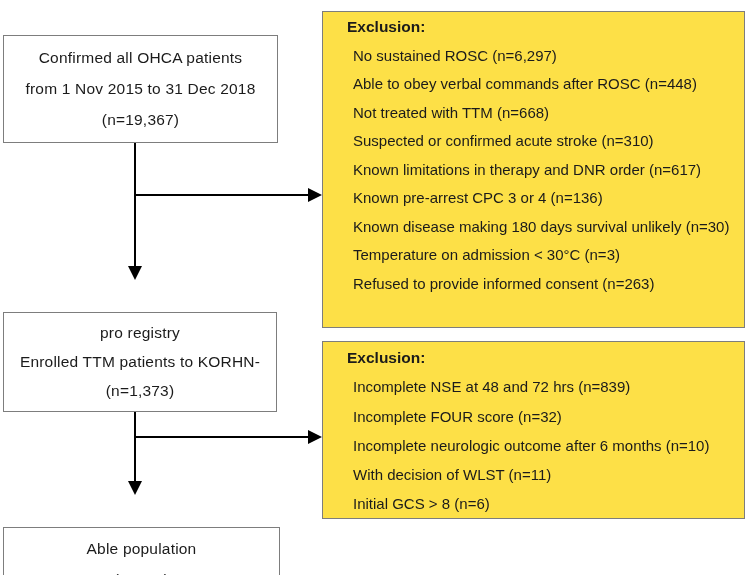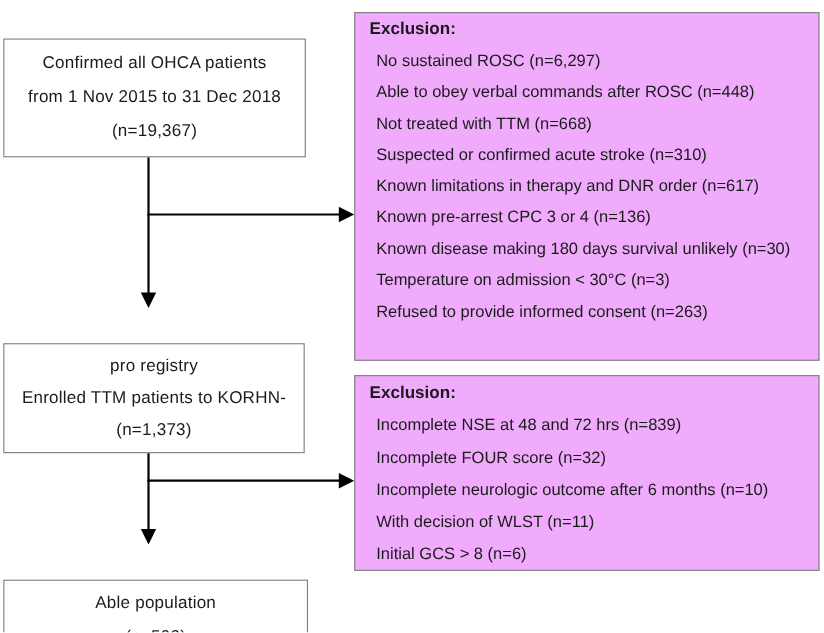--- a/index.html
+++ b/index.html
@@ -32,23 +32,23 @@
     margin-top: 32px;
   }
   .box-confirmed { left: 3px; top: 3px;   width: 275px; height: 108px; }
   .box-enrolled  { left: 3px; top: 280px; width: 274px; height: 100px; }
   .box-study     { left: 3px; top: 495px; width: 277px; height: 75px;  }
   .flowbox .bline { width: 100%; }
   .exclbox {
     position: absolute;
     box-sizing: border-box;
     border: 1.5px solid #7d7d7d;
-    background: #f0abfc;
+    background: #fde047;
     font-size: 15px;
-    padding-left: 13px;
+    padding-left: 24px;
     padding-top: 1px;
   }
   .excl-1 { left: 322px; top: 11px;  width: 423px; height: 317px; }
   .excl-2 { left: 322px; top: 341px; width: 423px; height: 178px; }
   .excl-title { font-weight: bold; font-size: 15.5px; }
   .excl-item  { padding-left: 6px; }
   .excl-1 .excl-title, .excl-1 .excl-item { line-height: 28.5px; }
   .excl-2 .excl-title, .excl-2 .excl-item { line-height: 29.3px; }
 </style>
 </head>

